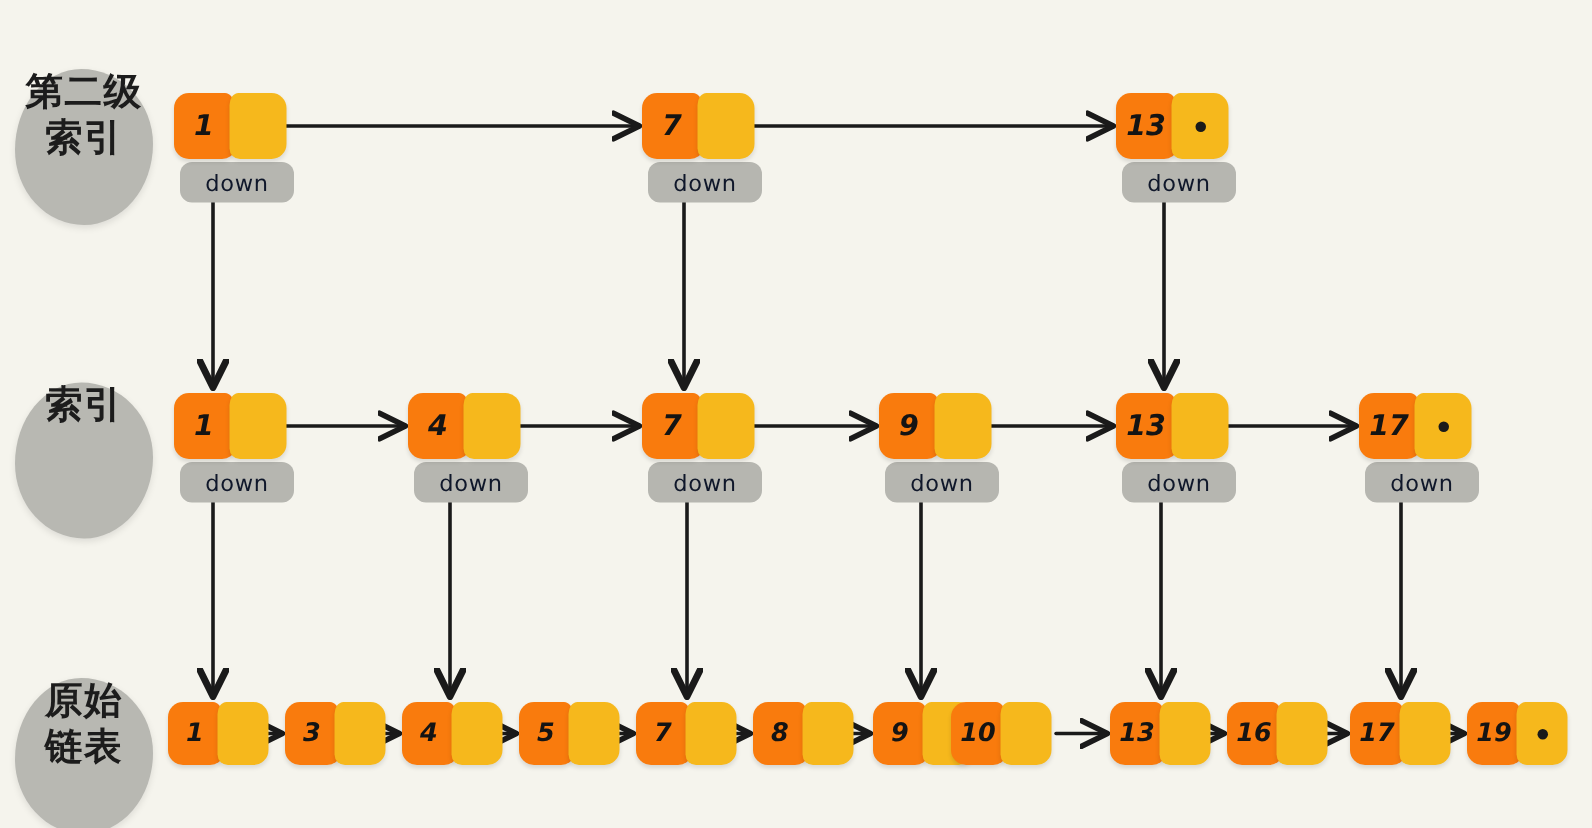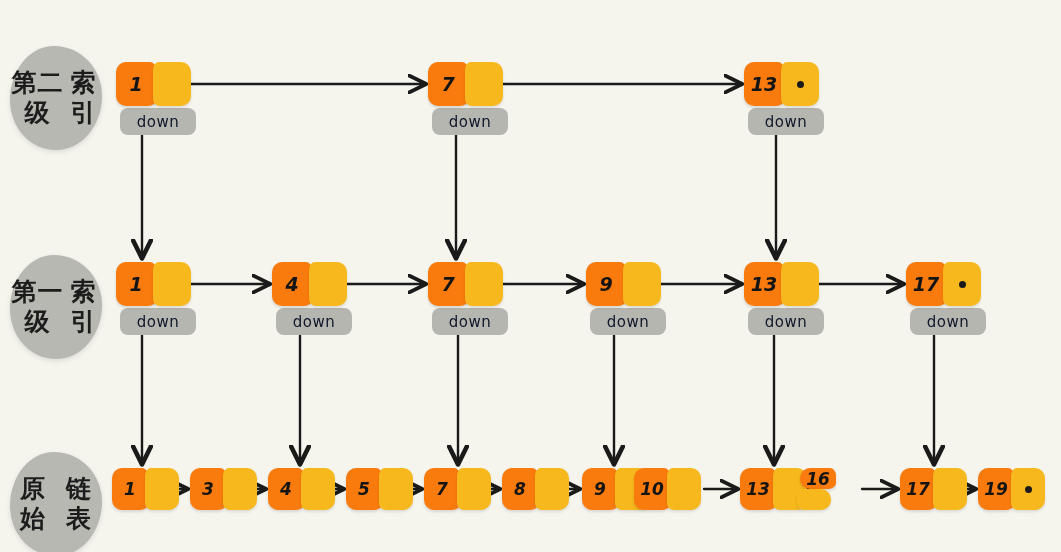--- a/index.html
+++ b/index.html
@@ -17,21 +17,21 @@
   }
 
   
   .row-label {
     position: absolute;
     width: 92px;
     height: 104px;
     background: #b8b8b2;
     border-radius: 48% 52% 50% 50% / 52% 48% 52% 48%;
     display: flex;
-    flex-direction: row;
+    flex-direction: column;
     align-items: center;
     color: #1c1c1c;
     font-size: 25px;
     font-weight: 700;
     line-height: 1.22;
     letter-spacing: 1px;
     font-family: "DejaVu Sans", sans-serif;
     text-align: center;
     box-shadow: 0 2px 5px rgba(0,0,0,0.10);
   }
@@ -160,21 +160,20 @@
         <path d="M934,334 L934,462" stroke="#1a1a1a" stroke-width="2.4" fill="none" stroke-linecap="round" marker-end="url(#ahv)"></path>
       </g>
   </svg>
 
   <div id="labels-layer">
       <div class="row-label" style="left: 10px; top: 46px;">
         <span>第二级</span>
         <span>索引</span>
       </div>
       <div class="row-label" style="left: 10px; top: 255px;">
-        <span>第一级</span>
         <span>索引</span>
       </div>
       <div class="row-label" style="left: 10px; top: 452px;">
         <span>原始</span>
         <span>链表</span>
       </div>
     </div>
   <div id="nodes-layer">
       <div class="node" style="left: 116px; top: 62px;">
         <div class="key">1</div>
@@ -254,21 +253,21 @@
         <div class="ptr"></div>
       </div>
       <div class="node small" style="left: 634px; top: 468px;">
         <div class="key">10</div>
         <div class="ptr"></div>
       </div>
       <div class="node small" style="left: 740px; top: 468px;">
         <div class="key">13</div>
         <div class="ptr"></div>
       </div>
-      <div class="node small" style="left: 800px; top: 468px; flex-direction: column;">
+      <div class="node small" style="left: 818px; top: 468px;">
         <div class="key">16</div>
         <div class="ptr"></div>
       </div>
       <div class="node small" style="left: 900px; top: 468px;">
         <div class="key">17</div>
         <div class="ptr"></div>
       </div>
       <div class="node small" style="left: 978px; top: 468px;">
         <div class="key">19</div>
         <div class="ptr">

